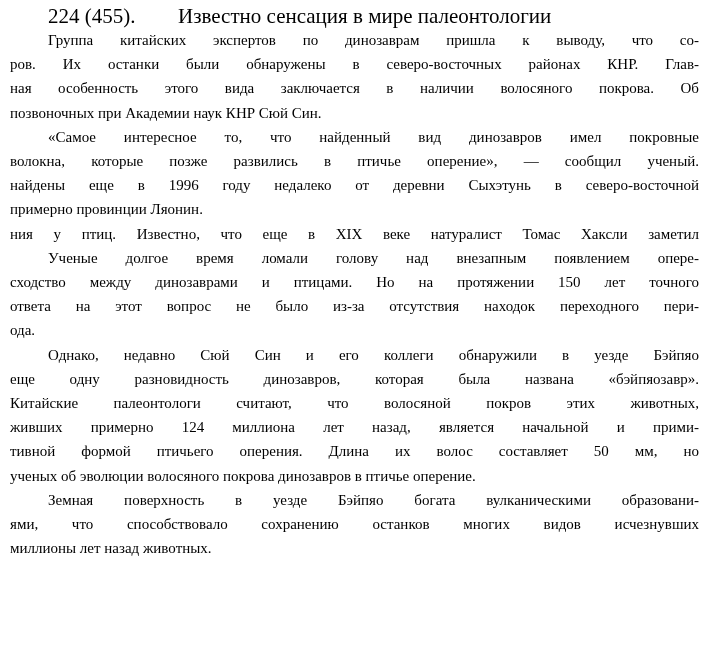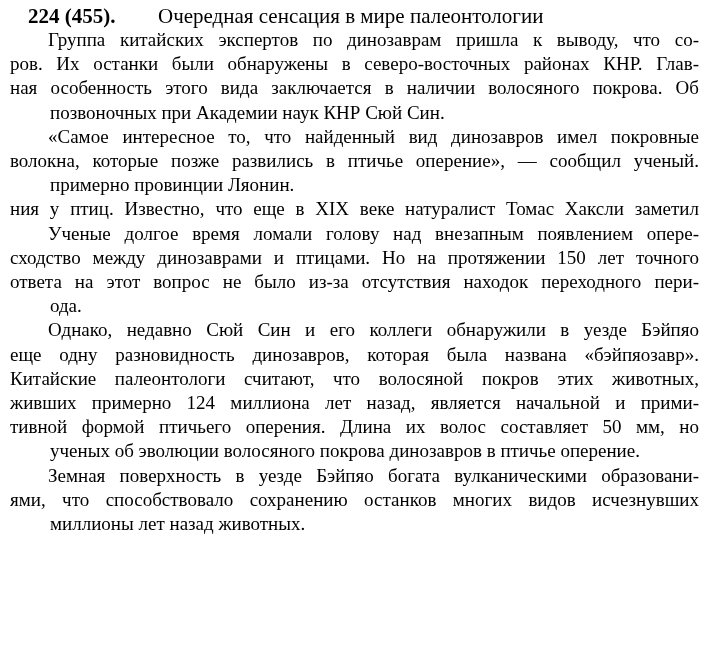--- a/index.html
+++ b/index.html
@@ -5,49 +5,50 @@
   html, body { margin: 0; padding: 0; background: #ffffff; }
   body {
     width: 709px; height: 651px; overflow: hidden;
     font-family: "Liberation Serif", "DejaVu Serif", serif;
     color: #000000;
   }
   .page { position: relative; padding: 4px 10px 0 10px; width: 689px; }
   .heading {
     font-size: 21px; line-height: 24px; height: 24px; white-space: nowrap;
   }
-  .heading .num { font-weight: bold; margin-left: 18px; display: inline-block; width: 130px; }
+  .heading .num { font-weight: normal; margin-left: 38px; display: inline-block; width: 130px; }
   .heading .title { }
   .para {
-    font-size: 19px; line-height: 24.2px; margin: 0; text-align: justify;
+    font-size: 15px; line-height: 24.2px; margin: 0; text-align: justify;
     text-indent: 38px;
   }
   .line { display: block; text-align: justify; text-align-last: justify; white-space: nowrap; }
-  .line.last { text-align-last: left; margin-left: 40px; }
+  .line.last { text-align-last: left; }
   .line.first { padding-left: 38px; }
   .para { text-indent: 0; }
 </style>
 </head>
 <body>
 
 <div class="page">
   <div class="heading">
-    <span class="num">224 (455).</span><span class="title">Очередная сенсация в мире палеонтологии</span>
+    <span class="num">224 (455).</span><span class="title">Известно сенсация в мире палеонтологии</span>
   </div>
 
   <div class="para">
     <span class="line first">Группа китайских экспертов по динозаврам пришла к выводу, что со-</span>
     <span class="line">ров. Их останки были обнаружены в северо-восточных районах КНР. Глав-</span>
     <span class="line">ная особенность этого вида заключается в наличии волосяного покрова. Об</span>
     <span class="line last">позвоночных при Академии наук КНР Сюй Син.</span>
   </div>
 
   <div class="para">
     <span class="line first">«Самое интересное то, что найденный вид динозавров имел покровные</span>
     <span class="line">волокна, которые позже развились в птичье оперение», — сообщил ученый.</span>
+    <span class="line">найдены еще в 1996 году недалеко от деревни Сыхэтунь в северо-восточной</span>
     <span class="line last">примерно провинции Ляонин.</span>
   </div>
 
   <div class="para">
     <span class="line">ния у птиц. Известно, что еще в XIX веке натуралист Томас Хаксли заметил</span>
     <span class="line first">Ученые долгое время ломали голову над внезапным появлением опере-</span>
     <span class="line">сходство между динозаврами и птицами. Но на протяжении 150 лет точного</span>
     <span class="line">ответа на этот вопрос не было из-за отсутствия находок переходного пери-</span>
     <span class="line last">ода.</span>
   </div>

